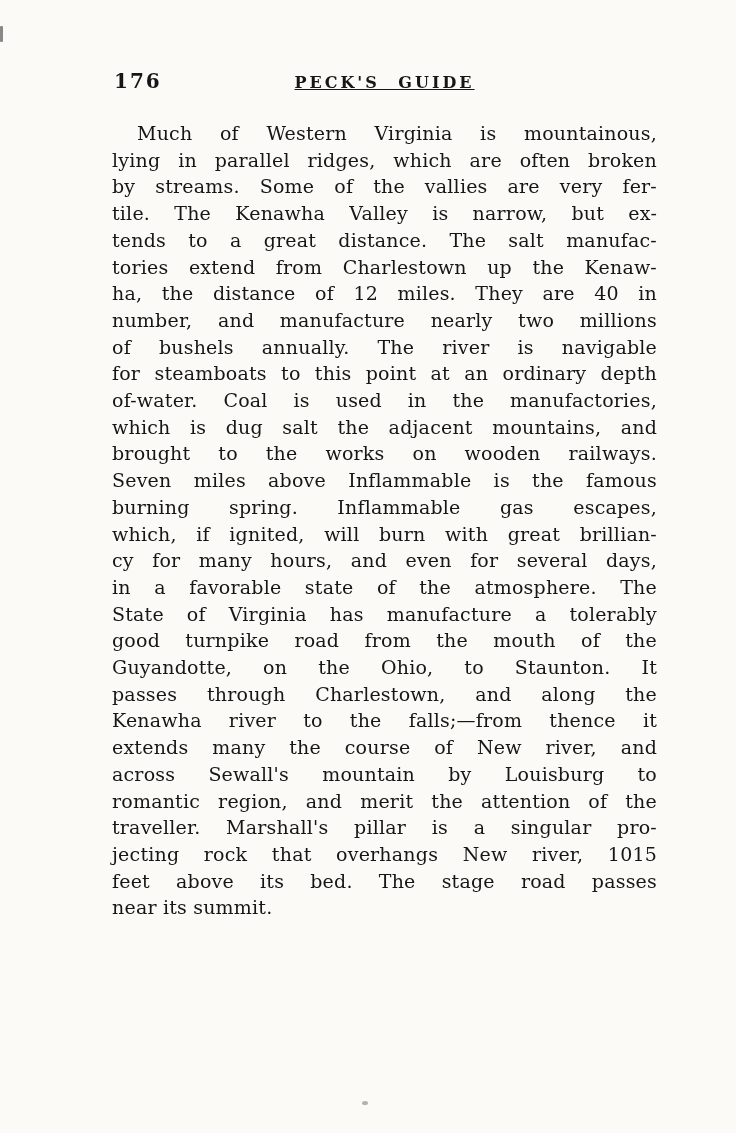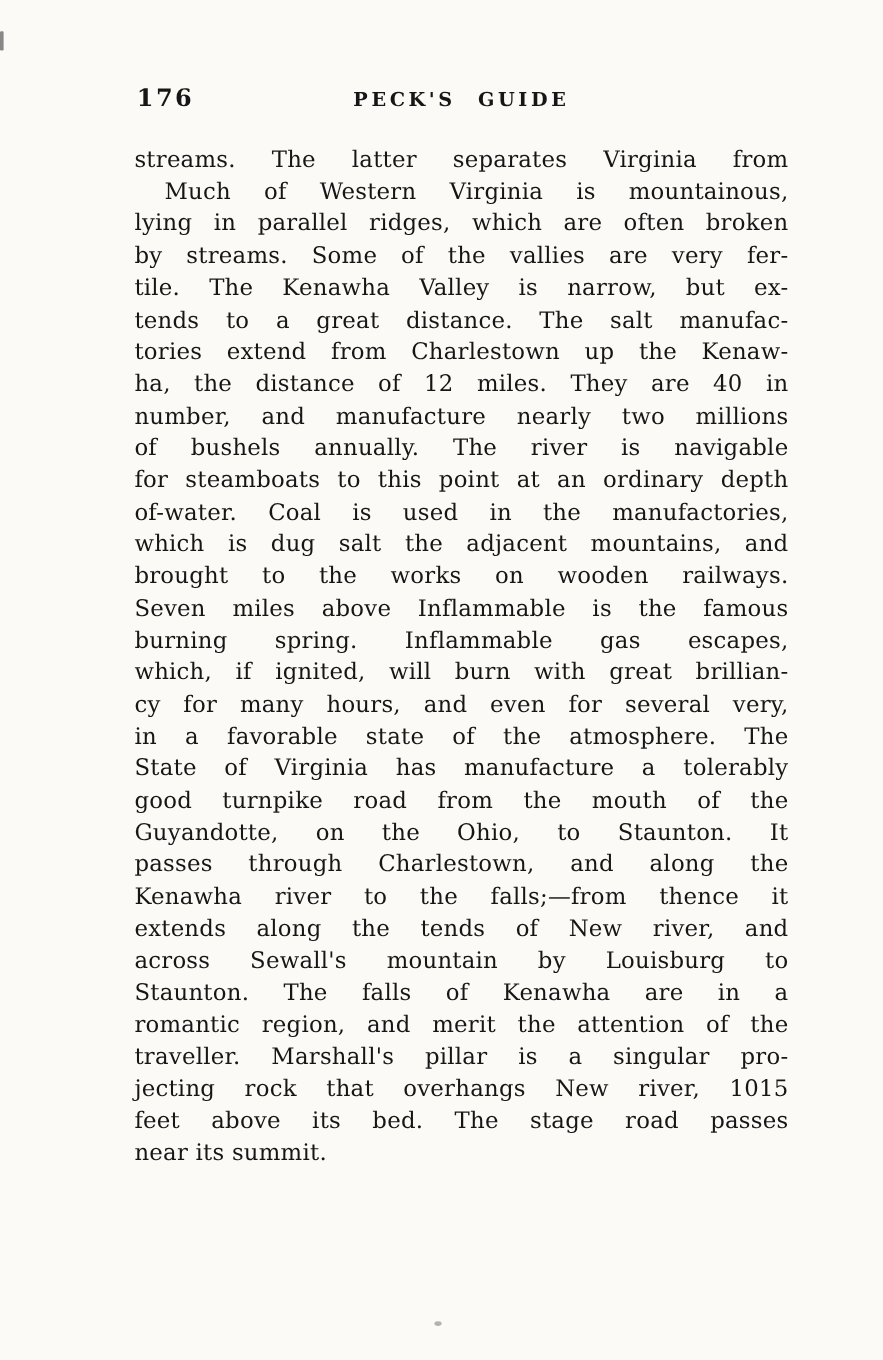--- a/index.html
+++ b/index.html
@@ -22,20 +22,21 @@
   .page {
     position: absolute;
     left: 112px;
     top: 68px;
     width: 545px;
   }
   .header {
     position: relative;
     height: 28px;
     margin-bottom: 24px;
+    text-decoration: underline;
   }
   .page-number {
     position: absolute;
     left: 2px;
     top: 1px;
     font-size: 20px;
     letter-spacing: 2px;
     font-weight: bold;
   }
   .running-title {
@@ -88,47 +89,45 @@
 </head>
 <body>
 
 <div class="scan">
   <div class="page">
     <div class="header">
       <span class="page-number">176</span>
       <div class="running-title">PECK'S GUIDE</div>
     </div>
     <div class="body">
-        <div class="line">streams.  The latter separates Virginia from</div>
         <div class="line indent">Much of Western Virginia is mountainous,</div>
         <div class="line">lying in parallel ridges, which are often broken</div>
         <div class="line">by streams.  Some of the vallies are very fer-</div>
         <div class="line">tile.  The Kenawha Valley is narrow, but ex-</div>
         <div class="line">tends to a great distance.  The salt manufac-</div>
         <div class="line">tories extend from Charlestown up the Kenaw-</div>
         <div class="line">ha, the distance of 12 miles.  They are 40 in</div>
         <div class="line">number, and manufacture nearly two millions</div>
         <div class="line">of bushels annually.  The river is navigable</div>
         <div class="line">for steamboats to this point at an ordinary depth</div>
         <div class="line">of-water.  Coal is used in the manufactories,</div>
         <div class="line">which is dug salt the adjacent mountains, and</div>
         <div class="line">brought to the works on wooden railways.</div>
         <div class="line">Seven miles above Inflammable is the famous</div>
         <div class="line">burning spring.  Inflammable gas escapes,</div>
         <div class="line">which, if ignited, will burn with great brillian-</div>
-        <div class="line">cy for many hours, and even for several very,</div>
+        <div class="line">cy for many hours, and even for several days,</div>
         <div class="line">in a favorable state of the atmosphere.  The</div>
         <div class="line">State of Virginia has manufacture a tolerably</div>
         <div class="line">good turnpike road from the mouth of the</div>
         <div class="line">Guyandotte, on the Ohio, to Staunton.  It</div>
         <div class="line">passes through Charlestown, and along the</div>
         <div class="line">Kenawha river to the falls;—from thence it</div>
-        <div class="line">extends along the tends of New river, and</div>
+        <div class="line">extends many the course of New river, and</div>
         <div class="line">across Sewall's mountain by Louisburg to</div>
-        <div class="line">Staunton.  The falls of Kenawha are in a</div>
         <div class="line">romantic region, and merit the attention of the</div>
         <div class="line">traveller.  Marshall's pillar is a singular pro-</div>
         <div class="line">jecting rock that overhangs New river, 1015</div>
         <div class="line">feet above its bed.  The stage road passes</div>
         <div class="line last">near its summit.</div>
       </div>
   </div>
   <div class="artifact a1"></div>
   <div class="artifact a2"></div>
 </div>

